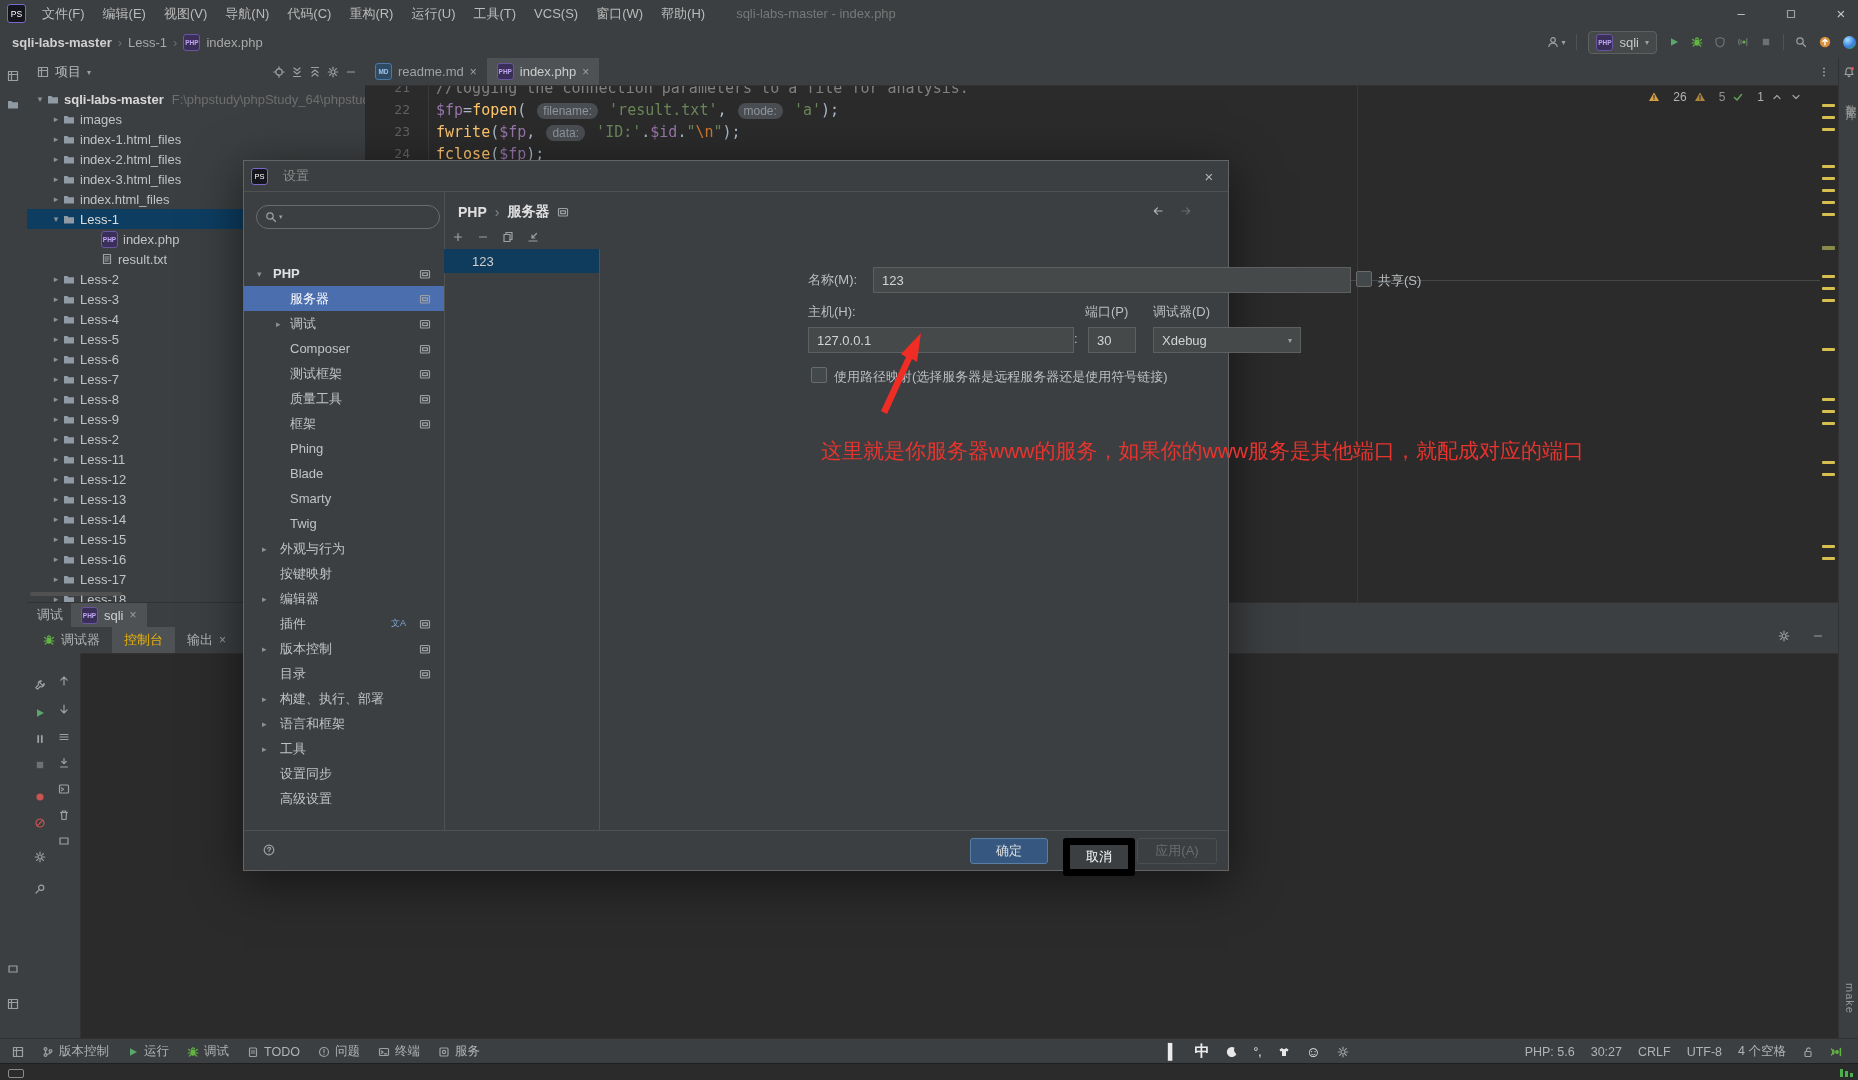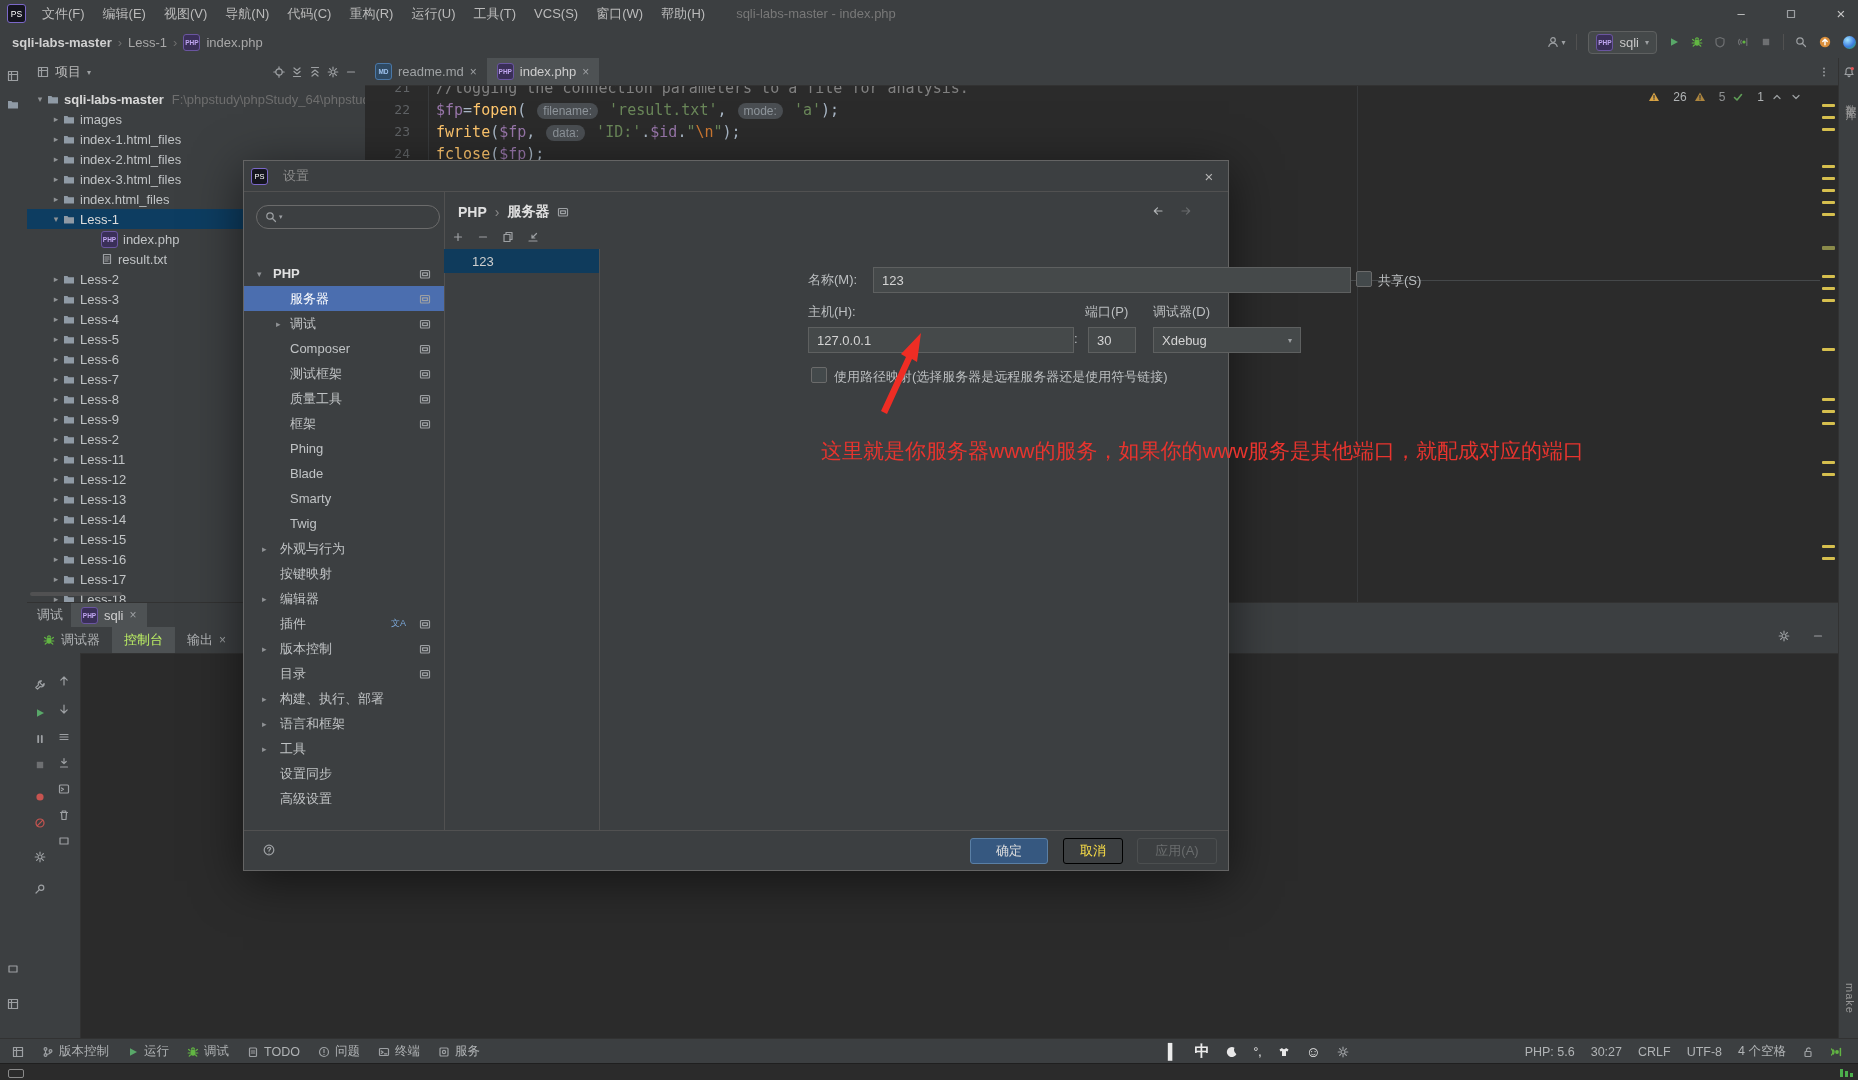--- a/index.html
+++ b/index.html
@@ -54,21 +54,21 @@
   #insp .grp{display:flex;align-items:center;gap:13px}
   
   #rstripe{left:1838px;top:58px;width:20px;height:1005px;background:#3c3f41;border-left:1px solid #323232}
   .vlabel{writing-mode:vertical-rl;text-orientation:upright;font-size:11px;color:#989898;letter-spacing:2px}
   .vlabel.lat{text-orientation:mixed;letter-spacing:1px}
   
   #bpanel{left:27px;top:602px;width:1811px;height:436px;background:#2b2b2b;border-top:1px solid #323232}
   #brow1{position:absolute;left:0;top:0;width:1811px;height:24px;background:#3c3f41;display:flex;align-items:center}
   #brow2{position:absolute;left:0;top:24px;width:1811px;height:26px;background:#3c3f41;border-bottom:1px solid #323232;display:flex;align-items:center}
   .btab{height:26px;display:flex;align-items:center;gap:6px;padding:0 12px;color:#b0b3b5}
-  .btab.active{background:#4e5254;color:#bef264}
+  .btab.active{background:#4e5254;color:#eab308}
   #dbgbar{position:absolute;left:0;top:50px;width:53px;height:386px;background:#3c3f41;border-right:1px solid #323232}
   #brow2-right{position:absolute;right:14px;top:27px;display:flex;gap:22px}
   .stab{display:flex;align-items:center;gap:6px;height:24px;padding:0 10px;background:#4e5254;color:#d0d0d0;margin-left:8px}
   
   #statusbar{left:0;top:1038px;width:1858px;height:25px;background:#3c3f41;border-top:1px solid #323232;display:flex;align-items:center}
   .sbitem{display:flex;align-items:center;gap:5px;color:#b0b3b5;font-size:12.5px;white-space:nowrap}
   #sb-left{display:flex;align-items:center;gap:18px;margin-left:12px}
   #ime{position:absolute;left:1168px;top:0;height:25px;display:flex;align-items:center;gap:15px;color:#ececec;font-size:15px}
   #sb-right{position:absolute;right:16px;top:0;height:25px;display:flex;align-items:center;gap:16px;font-size:12.5px;color:#b0b3b5}
   #bstrip{left:0;top:1063px;width:1858px;height:17px;background:#2b2b2b;border-top:1px solid #1f1f1f}
@@ -93,21 +93,21 @@
   #serverlist{position:absolute;left:0;top:58px;width:155px;height:581px;border-right:1px solid #515151}
   .lrow{height:24px;display:flex;align-items:center;padding-left:28px;color:#cfcfcf}
   .lrow.sel{background:#0f3b5c}
   .dlabel{position:absolute;color:#bcbfc1;white-space:nowrap}
   .dinput{position:absolute;height:24px;background:#45494a;border:1px solid #5e6060;display:flex;align-items:center;padding-left:8px;color:#d4d4d4}
   .dselect{position:absolute;height:24px;background:#45494a;border:1px solid #5e6060;display:flex;align-items:center;justify-content:space-between;padding:0 8px;color:#d4d4d4}
   .cbox{position:absolute;width:14px;height:14px;background:#43494b;border:1px solid #6b6b6b;border-radius:2px}
   #dfoot{position:absolute;left:0;top:669px;width:984px;height:40px;border-top:1px solid #515151}
   .dbtn{position:absolute;top:7px;height:24px;border-radius:3px;display:flex;align-items:center;justify-content:center;font-size:13px}
   #btn-ok{left:726px;width:76px;background:#365880;border:1px solid #5a7fa5;color:#ddd}
-  #btn-cancel{left:819px;width:58px;background:#3c3f41;border:1px solid #000000;color:#fde047}
+  #btn-cancel{left:819px;width:58px;background:#3c3f41;border:7px solid #000000;color:#ffffff}
   #btn-apply{left:893px;width:78px;background:#3c3f41;border:1px solid #4c4f50;color:#6a6d6e}
   #helpbtn{position:absolute;left:14px;top:8px}
   
   #ann-text{position:absolute;left:821px;top:437px;font-size:21px;color:#e8342e;white-space:nowrap;z-index:20}
   #arrow-svg{position:absolute;left:0;top:0;z-index:20;pointer-events:none}
 </style>
 </head>
 <body>
 
 <div id="app">

